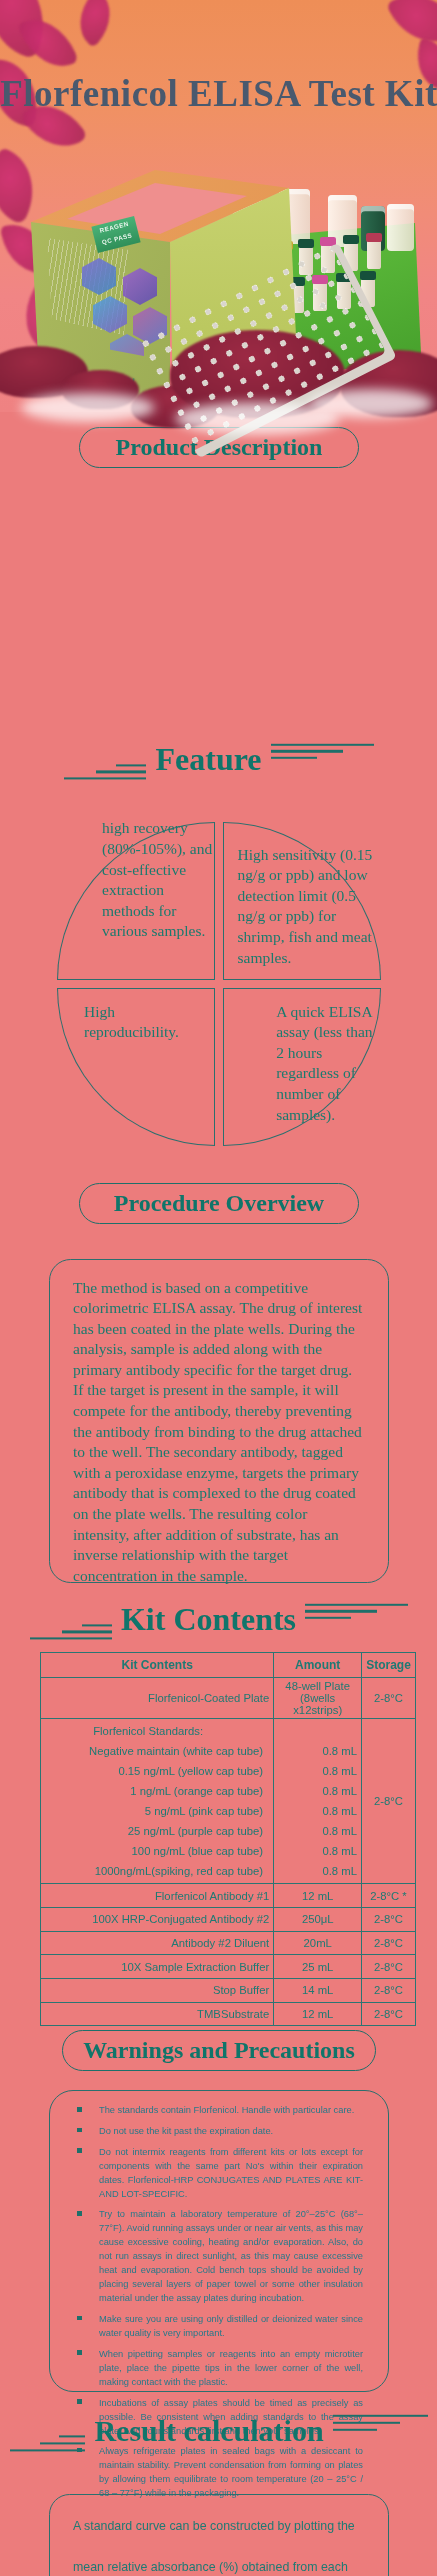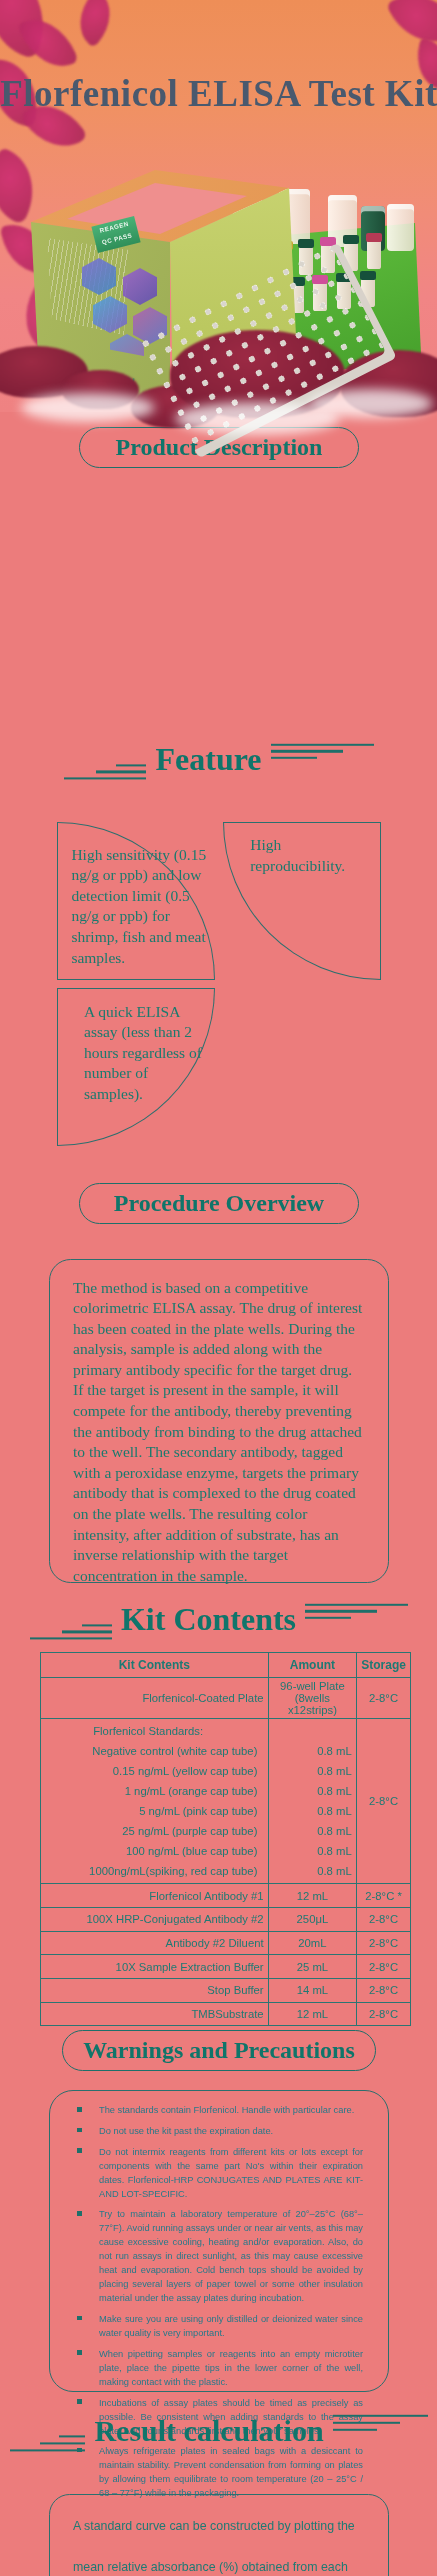--- a/index.html
+++ b/index.html
@@ -68,21 +68,21 @@
   .quadwrap{position:absolute;left:57px;top:822px;width:325px;height:325px;display:grid;
         grid-template-columns:158px 158px;grid-template-rows:158px 158px;gap:8.2px;}
   .quad{border:1.5px solid #2b6f6e;box-sizing:border-box;display:flex;color:#1b7a6e;
         font-size:15.5px;line-height:20.6px;}
   .q0{border-top-left-radius:100%;align-items:flex-end;}
   .q0 .qt{padding:0 0 37px 44px;width:117px;}
   .q1{border-top-right-radius:100%;}
   .q1 .qt{padding:21.6px 0 0 13.4px;width:141px;}
   .q2{border-bottom-left-radius:100%;}
   .q2 .qt{padding:12.4px 0 0 26px;width:129px;}
-  .q3{border-bottom-right-radius:100%;}
+  .q3{border-bottom-right-radius:100%;padding-left:26px;}
   .q3 .qt{padding:12.4px 0 0 26px;width:120px;}
   
   .kit-table{position:absolute;left:40px;top:1652px;width:371px;border-collapse:collapse;
         font-family:"Liberation Sans",sans-serif;color:#1e7a74;font-size:11.3px;}
   .kit-table td,.kit-table th{border:1px solid #2b7573;padding:2.1px 4.1px;vertical-align:middle;}
   .kit-table th{font-size:12px;font-weight:bold;text-align:center;height:19.6px;}
   .kit-table td.c{text-align:center;}
   .kit-table td.n{text-align:right;padding-left:8.2px;height:18.5px;}
   .stdcol div{line-height:20px;white-space:nowrap;margin-left:44px;}
   .std-name{text-align:right;padding-right:6.2px;}
@@ -207,20 +207,23 @@
         <div style="width:82px"></div>
       </div>
     <div class="bigh" style="font-size:32px;">Feature</div>
     <div class="lines right">
         <div style="width:103px"></div>
         <div style="width:72px"></div>
         <div style="width:46px"></div>
       </div>
   </div>
   <div class="quadwrap">
+    <div class="quad q0">
+        <div class="qt">high recovery (80%-105%), and cost-effective extraction methods for various samples.</div>
+      </div>
     <div class="quad q1">
         <div class="qt">High sensitivity (0.15 ng/g or ppb) and low detection limit (0.5 ng/g or ppb) for shrimp, fish and meat samples.</div>
       </div>
     <div class="quad q2">
         <div class="qt">High reproducibility.</div>
       </div>
     <div class="quad q3">
         <div class="qt">A quick ELISA assay (less than 2 hours regardless of number of samples).</div>
       </div>
   </div>
@@ -249,27 +252,27 @@
     <thead>
         <tr>
       <th style="width:178px">Kit Contents</th>
       <th style="width:143px">Amount</th>
       <th>Storage</th>
     </tr>
       </thead>
     <tbody id="kit-tbody">
         <tr>
           <td class="n">Florfenicol-Coated Plate</td>
-          <td class="c">96-well Plate (8wells x12strips)</td>
+          <td class="c">48-well Plate (8wells x12strips)</td>
           <td class="c">2-8°C</td>
         </tr>
         <tr>
           <td class="stdcol">
             <div class="std-title">Florfenicol Standards:</div>
-            <div class="std-name">Negative control (white cap tube)</div>
+            <div class="std-name">Negative maintain (white cap tube)</div>
             <div class="std-name">0.15 ng/mL (yellow cap tube)</div>
             <div class="std-name">1 ng/mL (orange cap tube)</div>
             <div class="std-name">5 ng/mL (pink cap tube)</div>
             <div class="std-name">25 ng/mL (purple cap tube)</div>
             <div class="std-name">100 ng/mL (blue cap tube)</div>
             <div class="std-name">1000ng/mL(spiking, red cap tube)</div>
           </td>
           <td class="stdcol">
             <div class="std-amt">&nbsp;</div>
             <div class="std-amt">0.8 mL</div>

